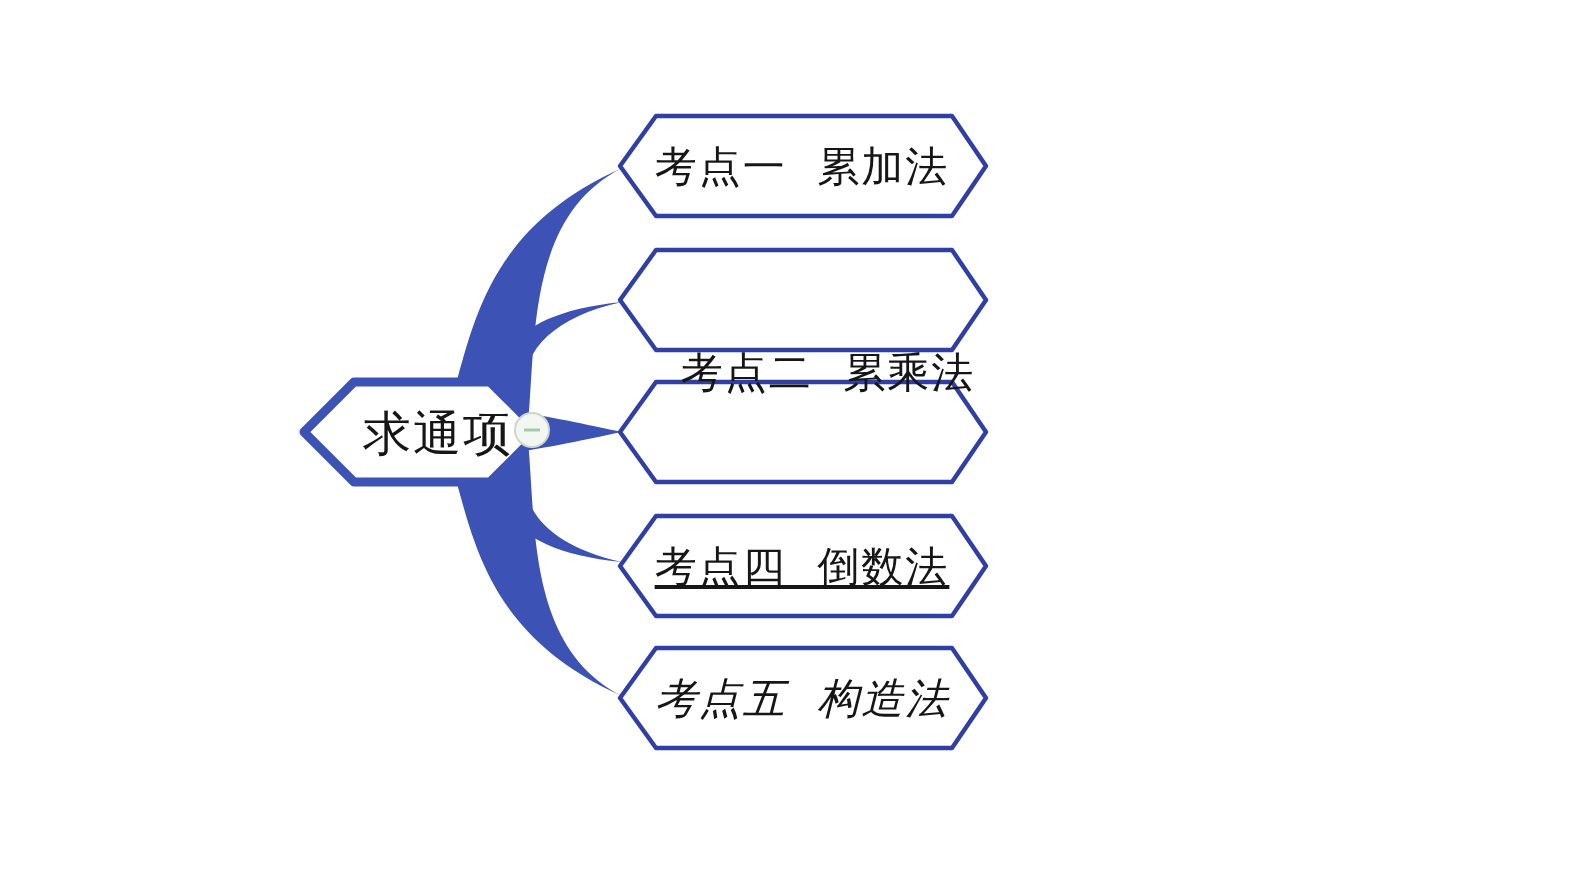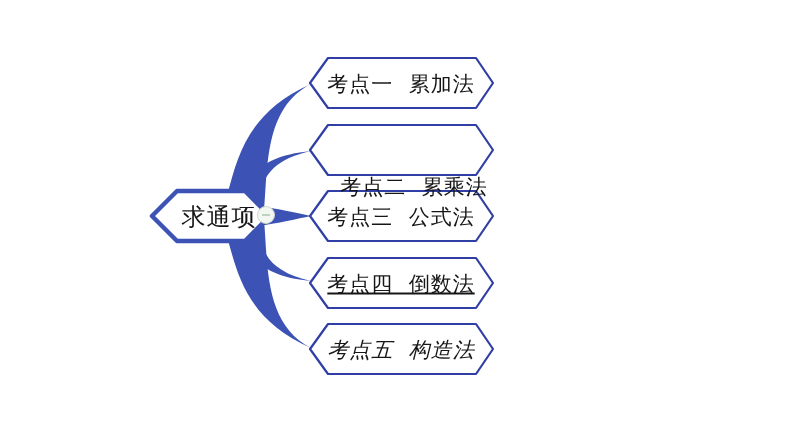--- a/index.html
+++ b/index.html
@@ -88,19 +88,18 @@
       <line class="handle-dash" x1="262" y1="215" x2="270" y2="215"></line>
     </g>
   </svg>
 
   <div class="node-label center-label" style="left:219px;top:217px;">求通项</div>
 
   <div class="node-label branch-label" style="left:401px;top:84px;">考点一  累加法</div>
 
   <div class="node-label branch-label" style="left:414px;top:151px;margin-top:36px;">考点二  累乘法</div>
 
-  <div class="node-label branch-label" style="left:401px;top:217px;">考点三  公式法</div>
 
   <div class="node-label branch-label" style="left:401px;top:284px;text-decoration:underline;">考点四  倒数法</div>
 
   <div class="node-label branch-label" style="left:401px;top:350px;font-style:italic;">考点五  构造法</div>
 
 </div>
 
 </body></html>

